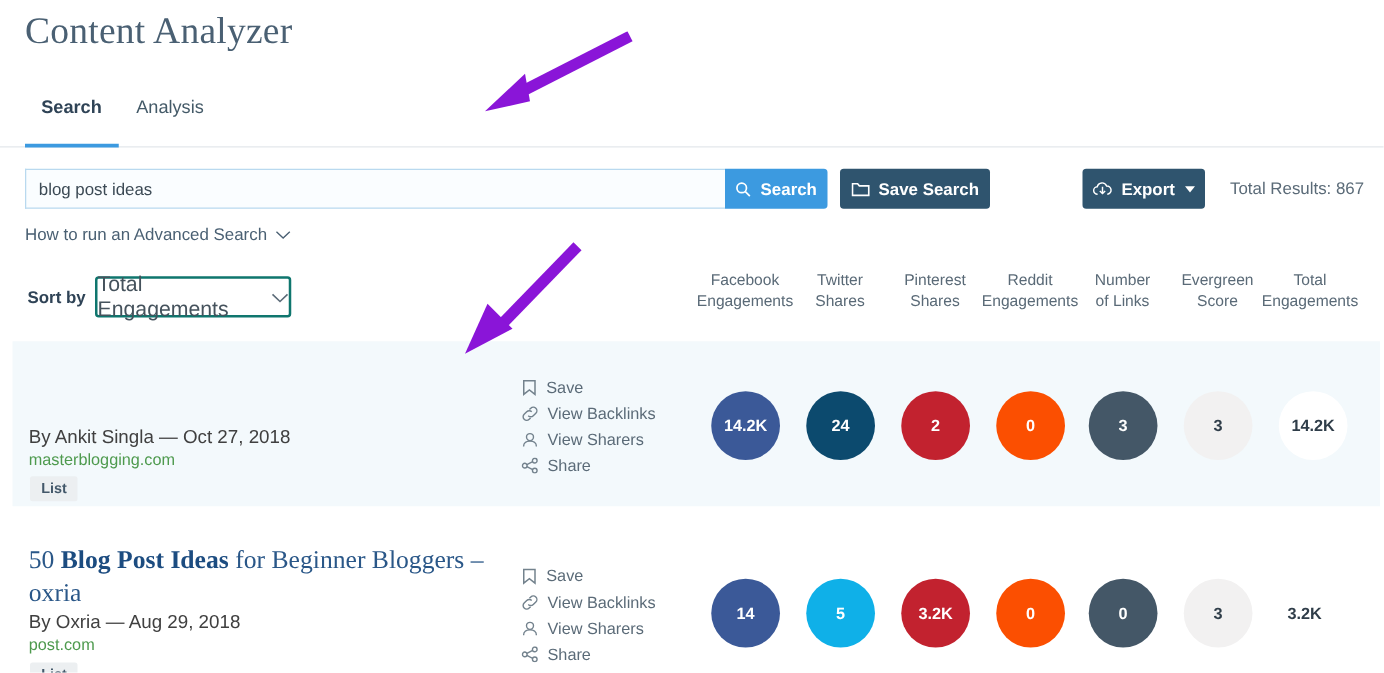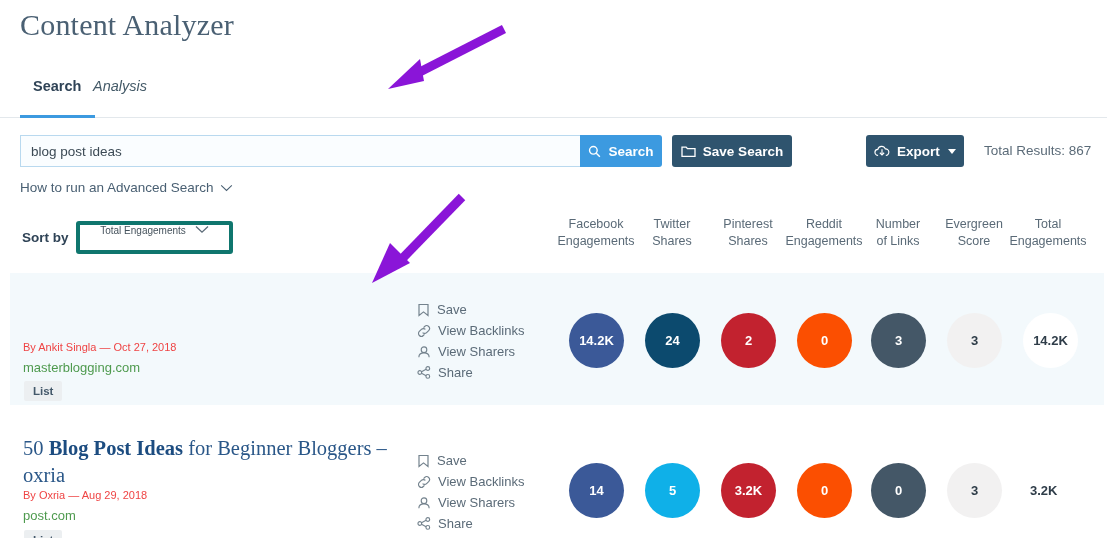--- a/index.html
+++ b/index.html
@@ -23,21 +23,21 @@
   .tabs {
     position: absolute; left: 0; top: 78px; width: 1107px; height: 40px;
     border-bottom: 1px solid #e3e8ec;
   }
   .tab {
     position: absolute; top: 0; height: 40px;
     font-size: 14.5px; color: #37474f;
     padding: 0 0 14px 0;
   }
   .tab-search { left: 33px; font-weight: bold; color: #2f4356; }
-  .tab-analysis { left: 93px; font-weight: normal; color: #445a68; font-style: italic; }
+  .tab-analysis { left: 109px; font-weight: normal; color: #445a68; }
   .tab-underline {
     position: absolute; left: 20px; top: 37px; width: 75px; height: 3px;
     background: #3c9ae0;
   }
 
   
   .search-input {
     position: absolute; left: 20px; top: 135px; width: 560px; height: 32px;
     border: 1px solid #b9d9ef; border-right: none;
     background: #fafdff;
@@ -72,23 +72,23 @@
     display: flex; align-items: flex-end; gap: 6px; cursor: pointer;
   }
 
   
   .sort-label {
     position: absolute; left: 22px; top: 230px;
     font-size: 13.5px; font-weight: bold; color: #2f4356;
   }
   .sort-select {
     position: absolute; left: 76px; top: 221px; width: 157px; height: 33px;
-    border: 4px solid #0f766e; border-radius: 3px; background: #fff;
-    display: flex; justify-content: center; gap: 9px;
-    font-size: 10px; color: #45525c; cursor: pointer;
+    border: 2px solid #0f766e; border-radius: 3px; background: #fff;
+    display: flex; align-items: center; justify-content: center; gap: 9px;
+    font-size: 17px; color: #45525c; cursor: pointer;
   }
 
   
   .col-headers {
     position: absolute; left: 0; top: 216px; width: 1107px; height: 62px;
   }
   .col-head {
     position: absolute; top: 0; text-align: center;
     font-size: 12.5px; line-height: 17px; color: #5a6a77; font-weight: normal;
   }
@@ -100,21 +100,21 @@
   .row2 { top: 425px; height: 130px; background: #ffffff; }
 
   .res-title {
     position: absolute; left: 13px; top: 10px; width: 380px;
     font-family: "Liberation Serif", serif;
     font-size: 20.5px; line-height: 27px; color: #2a5788;
     font-weight: normal; cursor: pointer;
   }
   .res-title b { font-weight: bold; color: #1c4c80; }
   .res-byline {
-    position: absolute; left: 13px; font-size: 11px; color: #ef4444;
+    position: absolute; left: 13px; font-size: 15px; color: #404040;
   }
   .res-domain {
     position: absolute; left: 13px; font-size: 13px; color: #4e9a4e; cursor: pointer;
   }
   .res-badge {
     position: absolute; left: 14px;
     background: #eceff1; color: #43586a;
     font-size: 11.5px; font-weight: bold;
     padding: 4px 9px; border-radius: 2px;
   }

